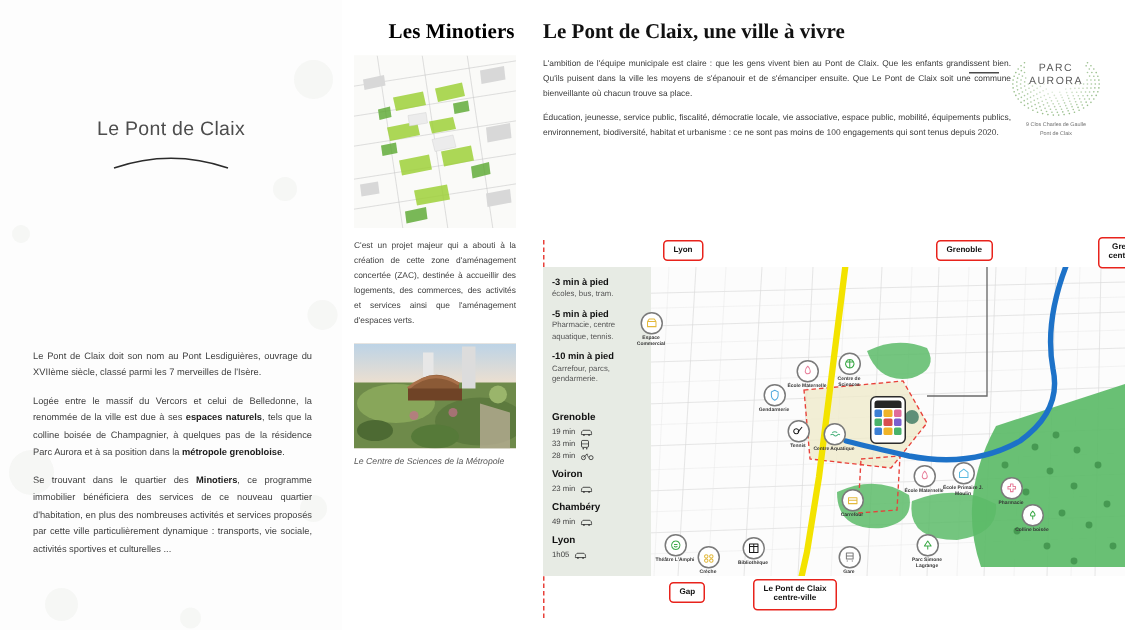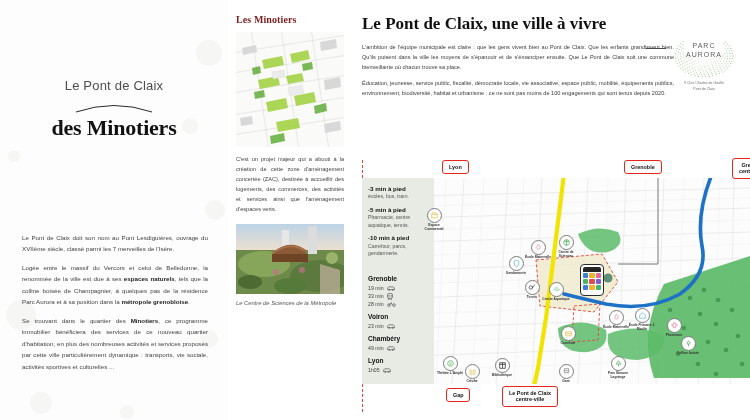--- a/index.html
+++ b/index.html
@@ -44,32 +44,32 @@
   .lp { font-size:6.2px; line-height:1.85; color:#3f3f3f; text-align:justify; margin-bottom:7px; }
   .lp b { font-weight:700; color:#1a1a1a; }
 
   
   .col-mid {
     position:relative; width:126px; height:420px; flex:0 0 126px;
     padding: 14px 10px 0 8px; background:#fff;
   }
   .mid-title {
     font-family:"Liberation Serif", serif; font-weight:700;
-    font-size:10px; color:#7f1d1d; margin-bottom:7px; letter-spacing:.1px;
+    font-size:14px; color:#000000; margin-bottom:7px; letter-spacing:.1px;margin-left:23px;
   }
   .mid-img-1 { width:108px; height:115px; position:relative; overflow:hidden; background:#f7f7f5; }
   .mid-p { font-size:5.6px; line-height:1.8; color:#3f3f3f; text-align:justify; margin-top:7px; width:108px;}
   .mid-img-2 { width:108px; height:70px; margin-top:10px; overflow:hidden; position:relative; background:#d9cfc2; }
   .mid-cap { font-size:5.8px; line-height:1.65; color:#555; font-style:italic; margin-top:5px; width:108px; }
 
   
   .col-right { position:relative; width:396px; height:420px; flex:0 0 396px; padding:14px 6px 0 8px; }
   .r-title {
     font-family:"Liberation Serif", serif; font-weight:700;
-    font-size:17px; color:#111; margin-bottom:8px;
+    font-size:14px; color:#111; margin-bottom:8px;
   }
   .r-p { font-size:5.6px; line-height:1.82; color:#3a3a3a; text-align:justify; width:312px; margin-bottom:5px; }
 
   
   .logo-wrap { position:absolute; right:4px; top:30px; width:84px; text-align:center; }
   .logo-dots { position:relative; width:72px; height:50px; margin:0 auto; }
   .logo-name {
     position:absolute; left:0; top:12px; width:72px; text-align:center;
     font-size:7px; letter-spacing:1px; color:#5d5d5d; line-height:1.25;
     font-family:"Liberation Sans", sans-serif;
@@ -133,21 +133,20 @@
     <div class="bubble-bg b5"></div>
     <div class="bubble-bg b6"></div>
     <div class="bubble-bg b7"></div>
     <div class="bubble-bg b8"></div>
 
     <div class="brand-wrap">
       <div class="brand-top">Le Pont de Claix</div>
       <svg class="brand-swoosh" viewBox="0 0 228 16">
         <path d="M76 15 Q114 2 152 15" fill="none" stroke="#2b2b2b" stroke-width="1"></path>
       </svg>
-      <div class="brand-main">des Minotiers</div>
     </div>
 
     <div class="left-body">
       <p class="lp">Le Pont de Claix doit son nom au Pont Lesdiguières, ouvrage du XVIIème siècle, classé parmi les 7 merveilles de l'Isère.</p>
       <p class="lp"><span>Logée entre le massif du Vercors et celui de Belledonne, la renommée de la ville est due à ses </span><b>espaces naturels</b><span>, tels que la colline boisée de Champagnier, à quelques pas de la résidence Parc Aurora et à sa position dans la </span><b>métropole grenobloise</b><span>.</span></p>
       <p class="lp"><span>Se trouvant dans le quartier des </span><b>Minotiers</b><span>, ce programme immobilier bénéficiera des services de ce nouveau quartier d'habitation, en plus des nombreuses activités et services proposés par cette ville particulièrement dynamique : transports, vie sociale, activités sportives et culturelles ...</span></p>
     </div>
   </div>
 
   <div class="col-mid">

